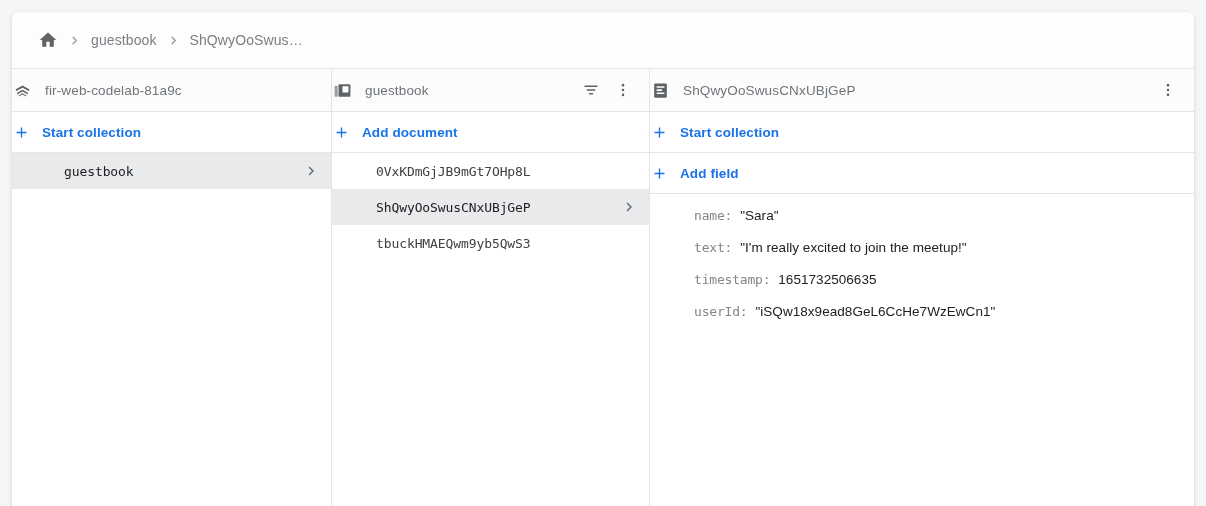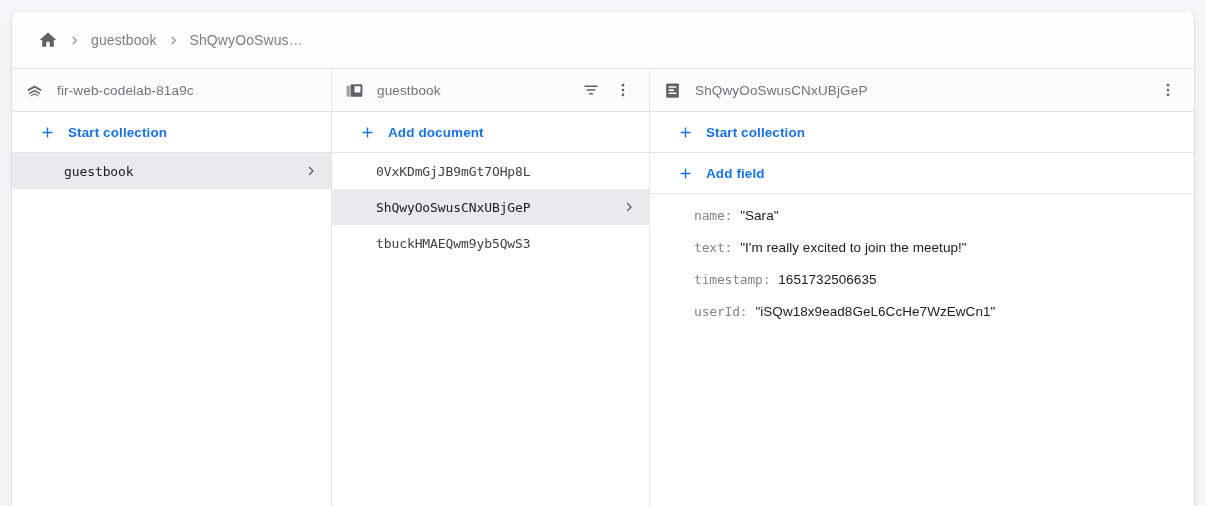--- a/index.html
+++ b/index.html
@@ -63,21 +63,21 @@
   }
   .col-left   { width: 320px; border-right: 1px solid #e4e5e6; }
   .col-middle { width: 318px; border-right: 1px solid #e4e5e6; }
   .col-right  { flex: 1; }
 
   .col-head {
     height: 43px;
     box-sizing: border-box;
     display: flex;
     align-items: center;
-    padding: 0 12px 0 12px;
+    padding: 0 12px 0 0;
     border-bottom: 1px solid #e4e5e6;
     background: #fcfcfc;
   }
   .col-head .head-icon {
     width: 20px;
     height: 20px;
     margin-right: 13px;
     flex: 0 0 auto;
     display: flex;
     align-items: center;
@@ -107,21 +107,20 @@
     border-radius: 50%;
     cursor: pointer;
   }
 
   
   .action-row {
     height: 41px;
     box-sizing: border-box;
     display: flex;
     align-items: center;
-    padding-left: 26px;
     border-bottom: 1px solid #e4e5e6;
     cursor: pointer;
   }
   .action-row .plus {
     width: 18px;
     height: 18px;
     margin-right: 12px;
     flex: 0 0 auto;
     display: flex;
     align-items: center;

